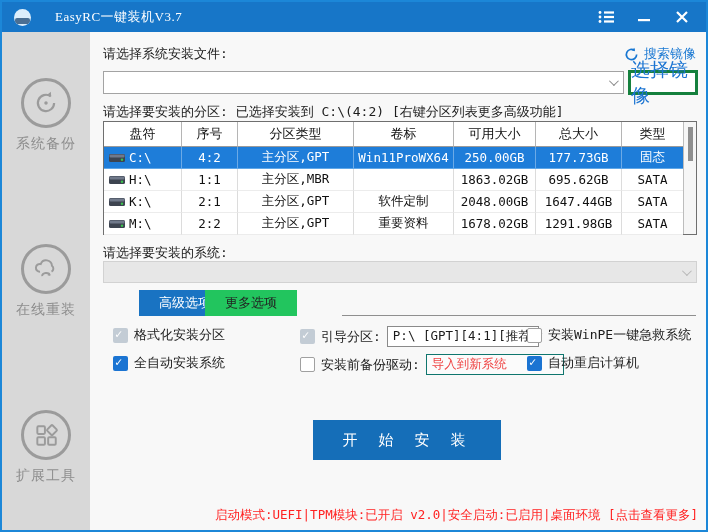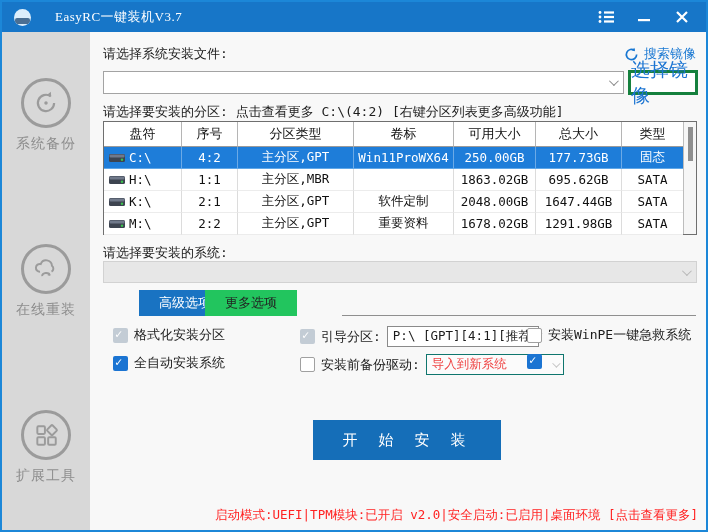--- a/index.html
+++ b/index.html
@@ -150,21 +150,21 @@
       <span>搜索镜像</span>
     </div>
 
     <div class="combo" style="left:13px; top:39px; width:521px; height:23px;">
       <span style="font-size:12.5px; padding-left:5px;"></span>
       <span class="chev"></span>
     </div>
 
     <div class="btn-outline" style="left:538px; top:38px; width:70px; height:25px;">选择镜像</div>
 
-    <div class="lbl" style="left:13px; top:71px;">请选择要安装的分区: 点击查看更多 C:\(4:2) [右键分区列表更多高级功能]</div>
+    <div class="lbl" style="left:13px; top:71px;">请选择要安装的分区: 已选择安装到 C:\(4:2) [右键分区列表更多高级功能]</div>
 
     <div class="ptable">
       <div class="tgrid">
         <div class="trow thead">
           <div class="tcell">盘符</div>
           <div class="tcell">序号</div>
           <div class="tcell">分区类型</div>
           <div class="tcell">卷标</div>
           <div class="tcell">可用大小</div>
           <div class="tcell">总大小</div>
@@ -287,20 +287,21 @@
     <div class="opt" style="left:210px; top:322px;">
       <span class="cb un"></span>
       <span>安装前备份驱动:</span>
       <span class="mini-select disabled" style="width:138px;">
         <span>导入到新系统</span>
         <span class="chev" style="width:6px;height:6px;border-color:#c5c5c5;"></span>
       </span>
     </div>
     <div class="opt" style="left:437px; top:322px;">
       <span class="cb on"></span>
+      <span>自动重启计算机</span>
     </div>
 
     <div class="install-btn">开 始 安 装</div>
 
     <div class="statusbar">启动模式:UEFI|TPM模块:已开启 v2.0|安全启动:已启用|桌面环境 [点击查看更多]</div>
 
   </div>
 </div>
 
 </body></html>

